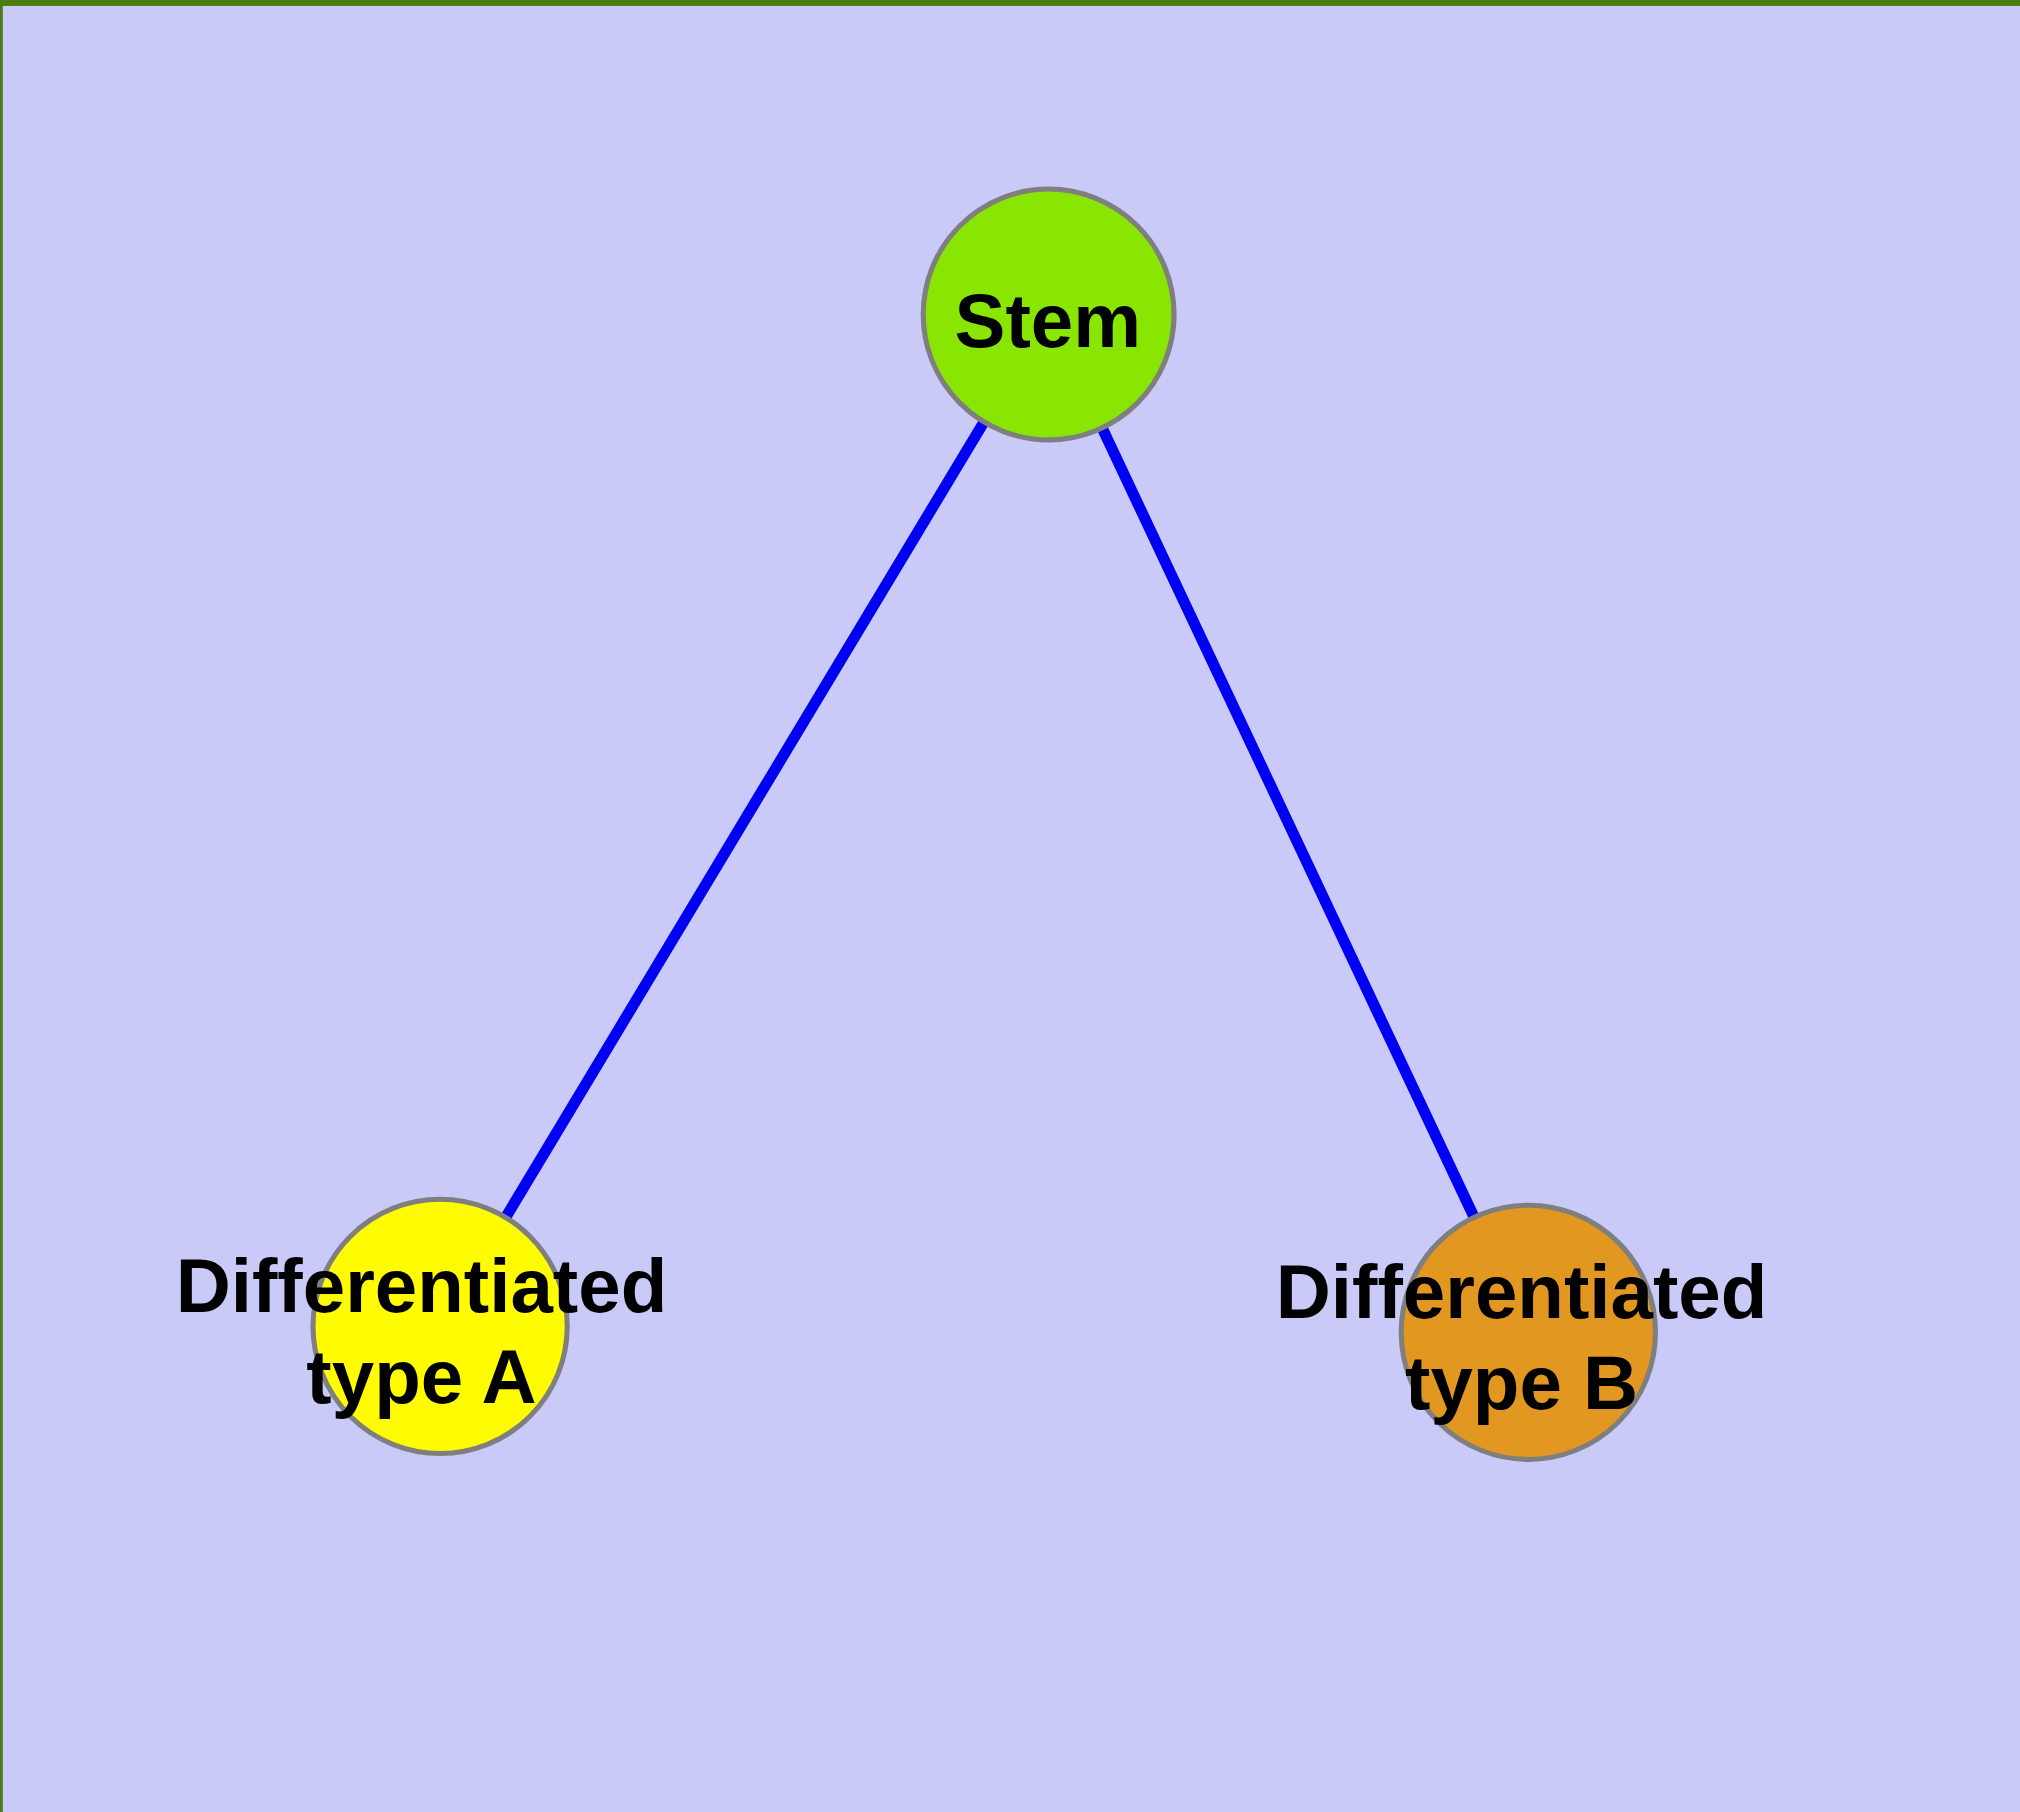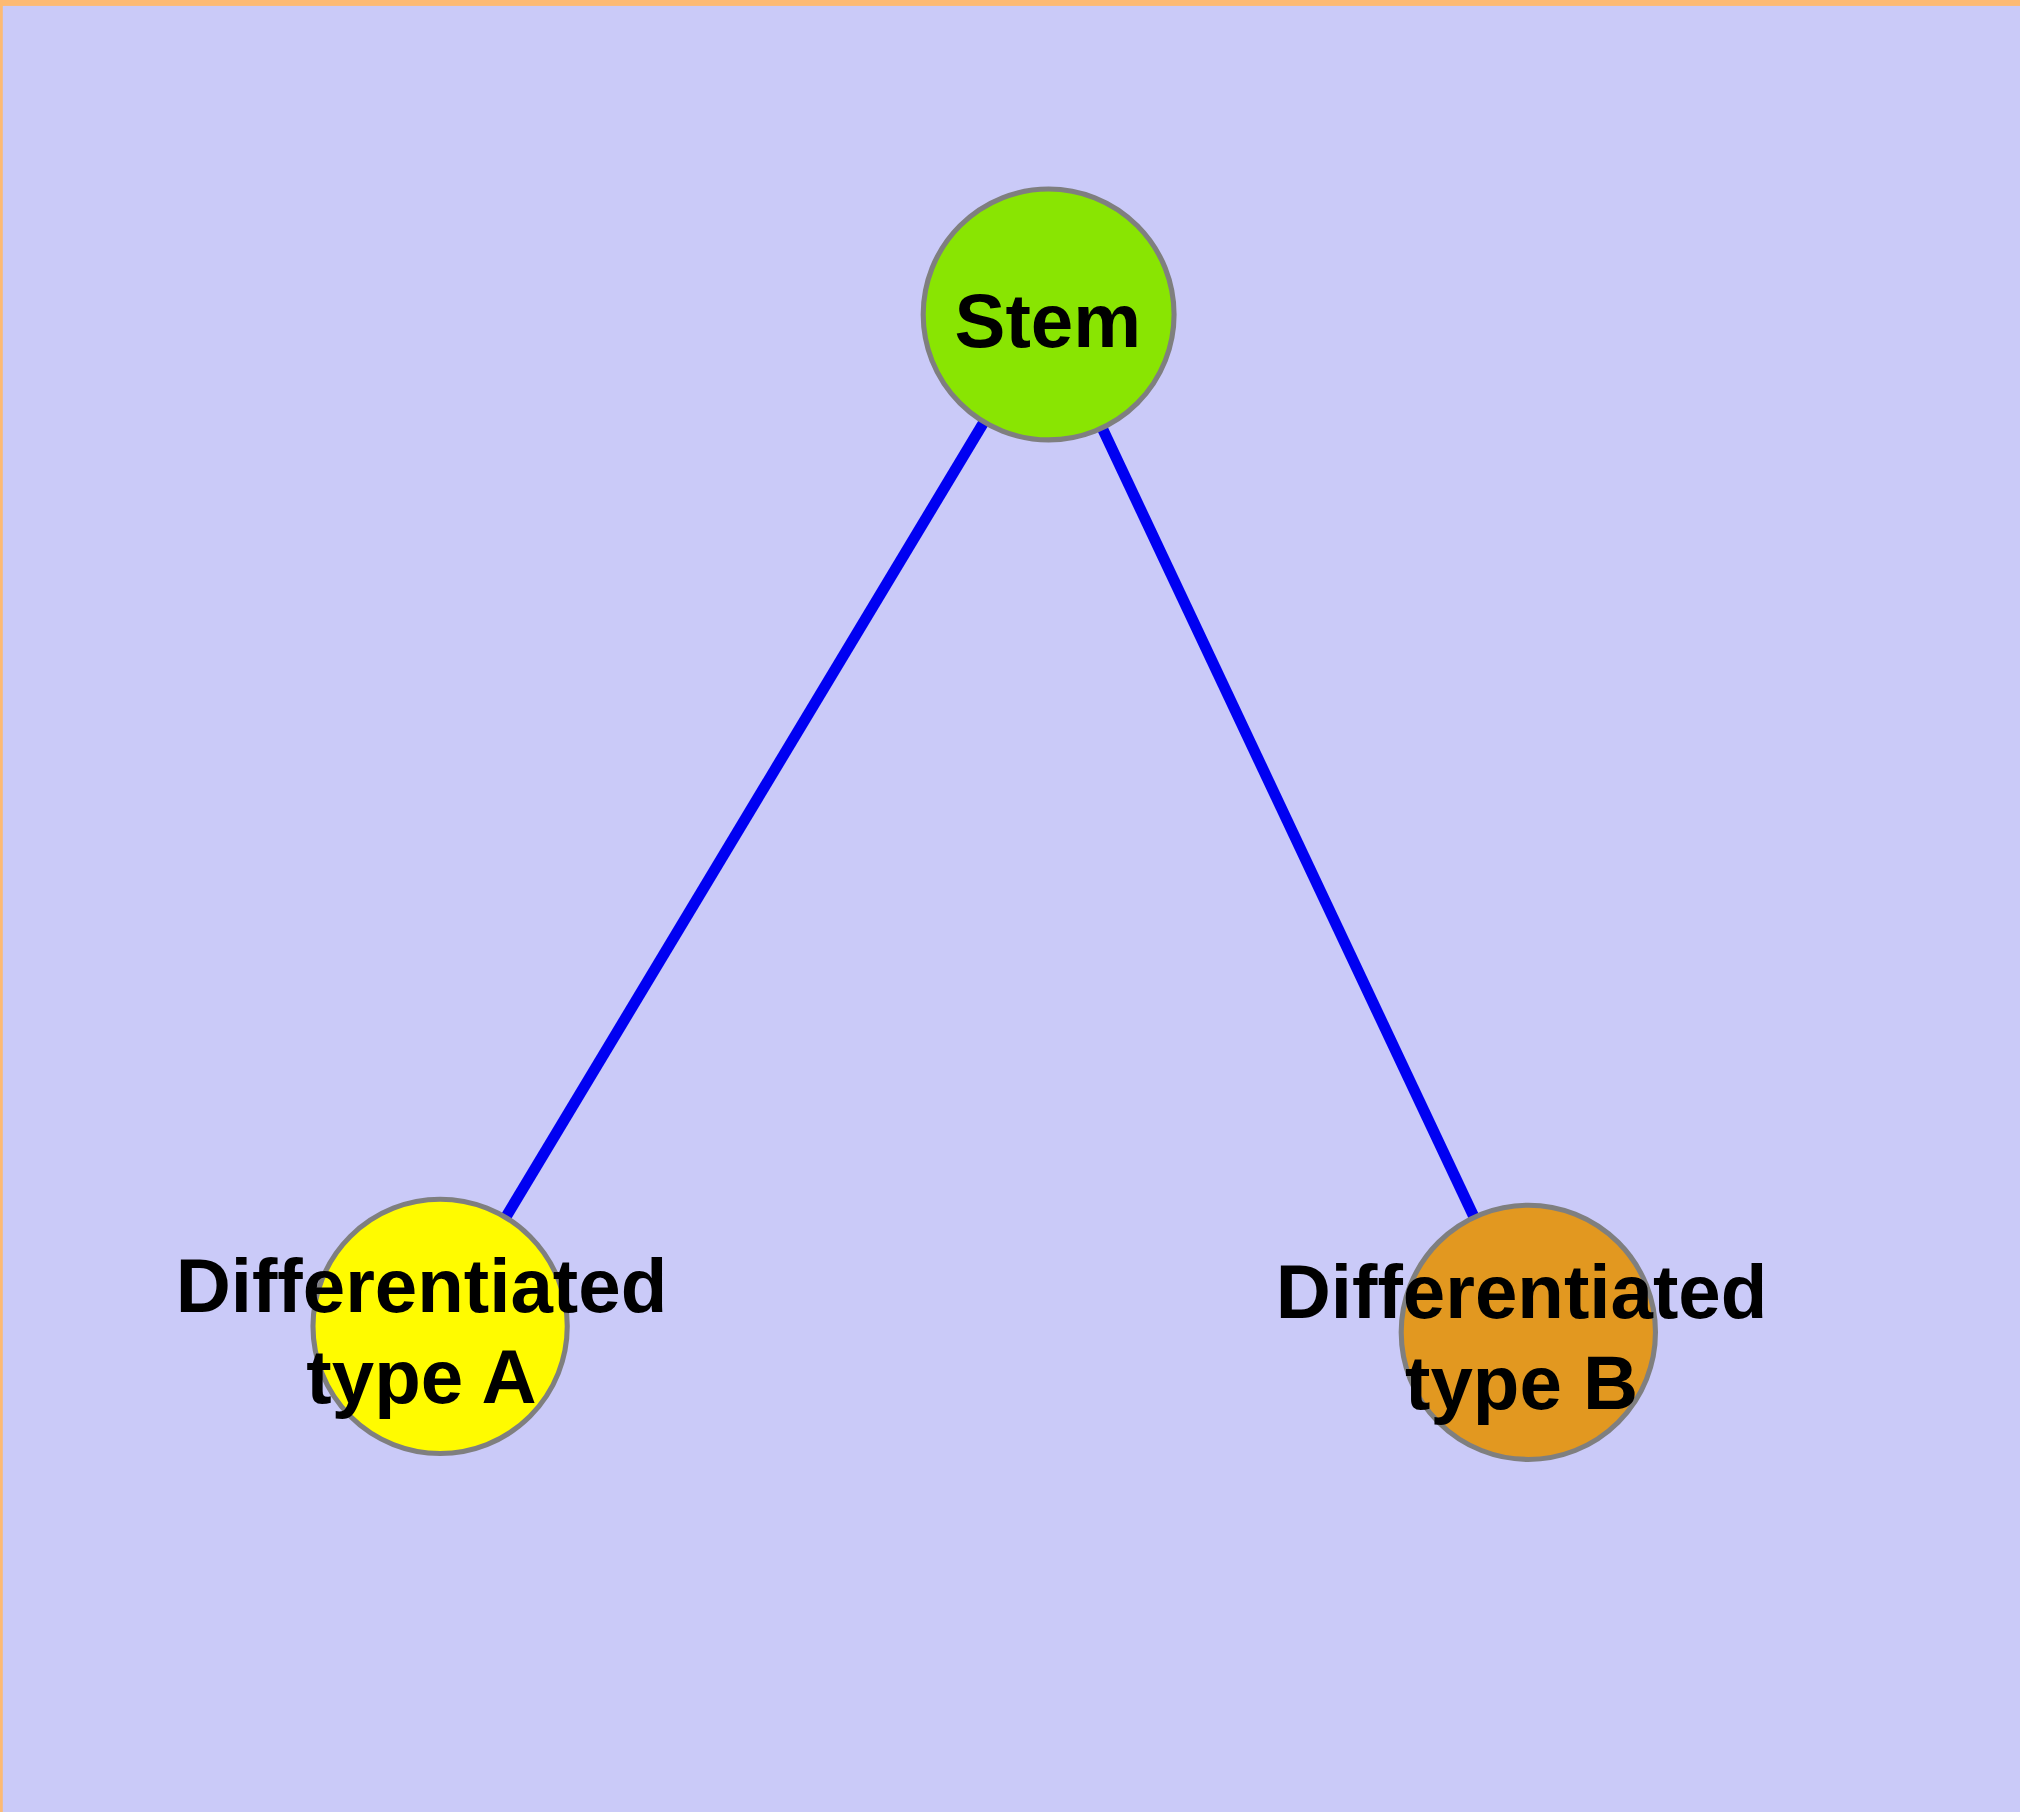--- a/index.html
+++ b/index.html
@@ -4,21 +4,21 @@
 <style>
   html, body {
     margin: 0;
     padding: 0;
     background: #FFFFFF;
   }
   .page {
     position: relative;
     width: 2021px;
     height: 1812px;
-    background: #fdba74;
+    background: #4d7c0f;
     overflow: hidden;
   }
   #graph-svg {
     display: block;
     width: 2021px;
     height: 1812px;
   }
   #graph-svg text {
     font-family: "Liberation Sans", "DejaVu Sans", sans-serif;
     font-weight: bold;

